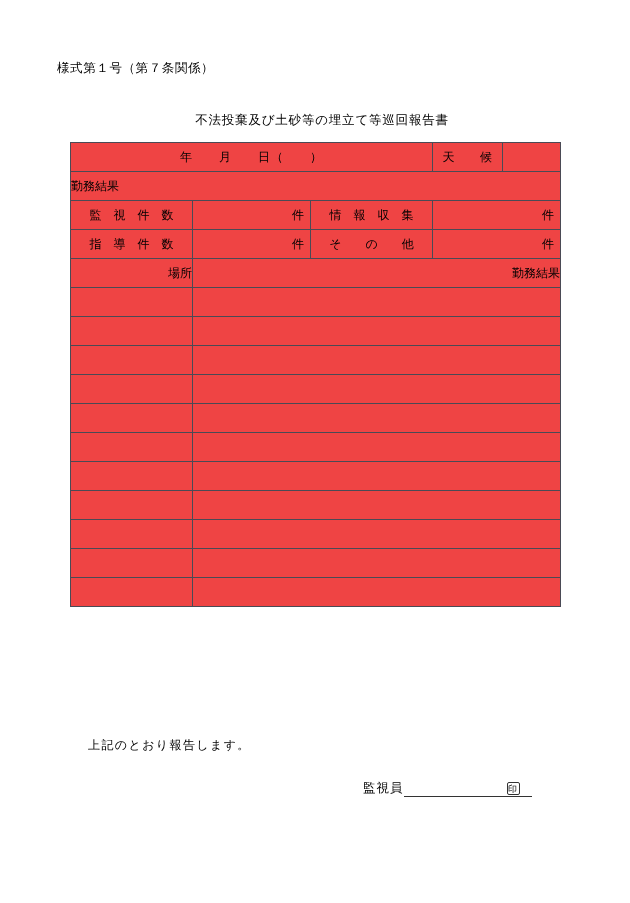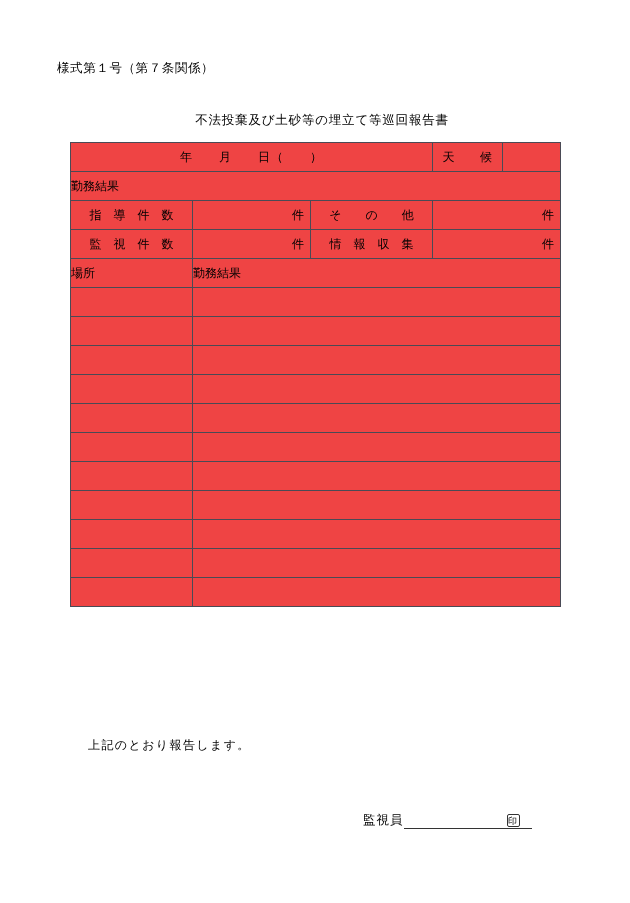--- a/index.html
+++ b/index.html
@@ -92,40 +92,40 @@
     font-size: 12px;
   }
   .unit-cell {
     text-align: right;
     padding-right: 6px !important;
     font-size: 12px;
   }
 
   .head-row td {
     height: 26px;
-    text-align: left;
+    text-align: right;
     font-size: 12.5px;
   }
 
   .blank-row td {
     height: 37.5px;
   }
 
   .footer-note {
     position: absolute;
     left: 88px;
     top: 737px;
     font-size: 12px;
     letter-spacing: 1.4px;
   }
 
   .signature {
     position: absolute;
     left: 363px;
-    top: 812px;
+    top: 780px;
     font-size: 12.5px;
     letter-spacing: 1px;
     width: 190px;
   }
   .sig-label {
     display: inline-block;
   }
   .sig-line {
     display: inline-block;
     width: 128px;
@@ -170,36 +170,36 @@
         <td class="cell-center date-text" colspan="3">年　　月　　日（　　）</td>
         <td class="cell-center spread">天　　候</td>
         <td class="cell-center"></td>
       </tr>
 
       <tr class="section-title">
         <td colspan="5">勤務結果</td>
       </tr>
 
       <tr class="count-row">
+        <td class="label-cell">監　視　件　数</td>
+        <td class="unit-cell">
+          <span></span><span>件</span>
+        </td>
+        <td class="label-cell">情　報　収　集</td>
+        <td class="unit-cell" colspan="2">
+          <span></span><span>件</span>
+        </td>
+      </tr>
+
+      <tr class="count-row">
         <td class="label-cell">指　導　件　数</td>
         <td class="unit-cell">
           <span></span><span>件</span>
         </td>
         <td class="label-cell">そ　　の　　他</td>
-        <td class="unit-cell" colspan="2">
-          <span></span><span>件</span>
-        </td>
-      </tr>
-
-      <tr class="count-row">
-        <td class="label-cell">監　視　件　数</td>
-        <td class="unit-cell">
-          <span></span><span>件</span>
-        </td>
-        <td class="label-cell">情　報　収　集</td>
         <td class="unit-cell" colspan="2">
           <span></span><span>件</span>
         </td>
       </tr>
 
 
       <tr class="head-row">
         <td>場所</td>
         <td colspan="4">勤務結果</td>
       </tr>

